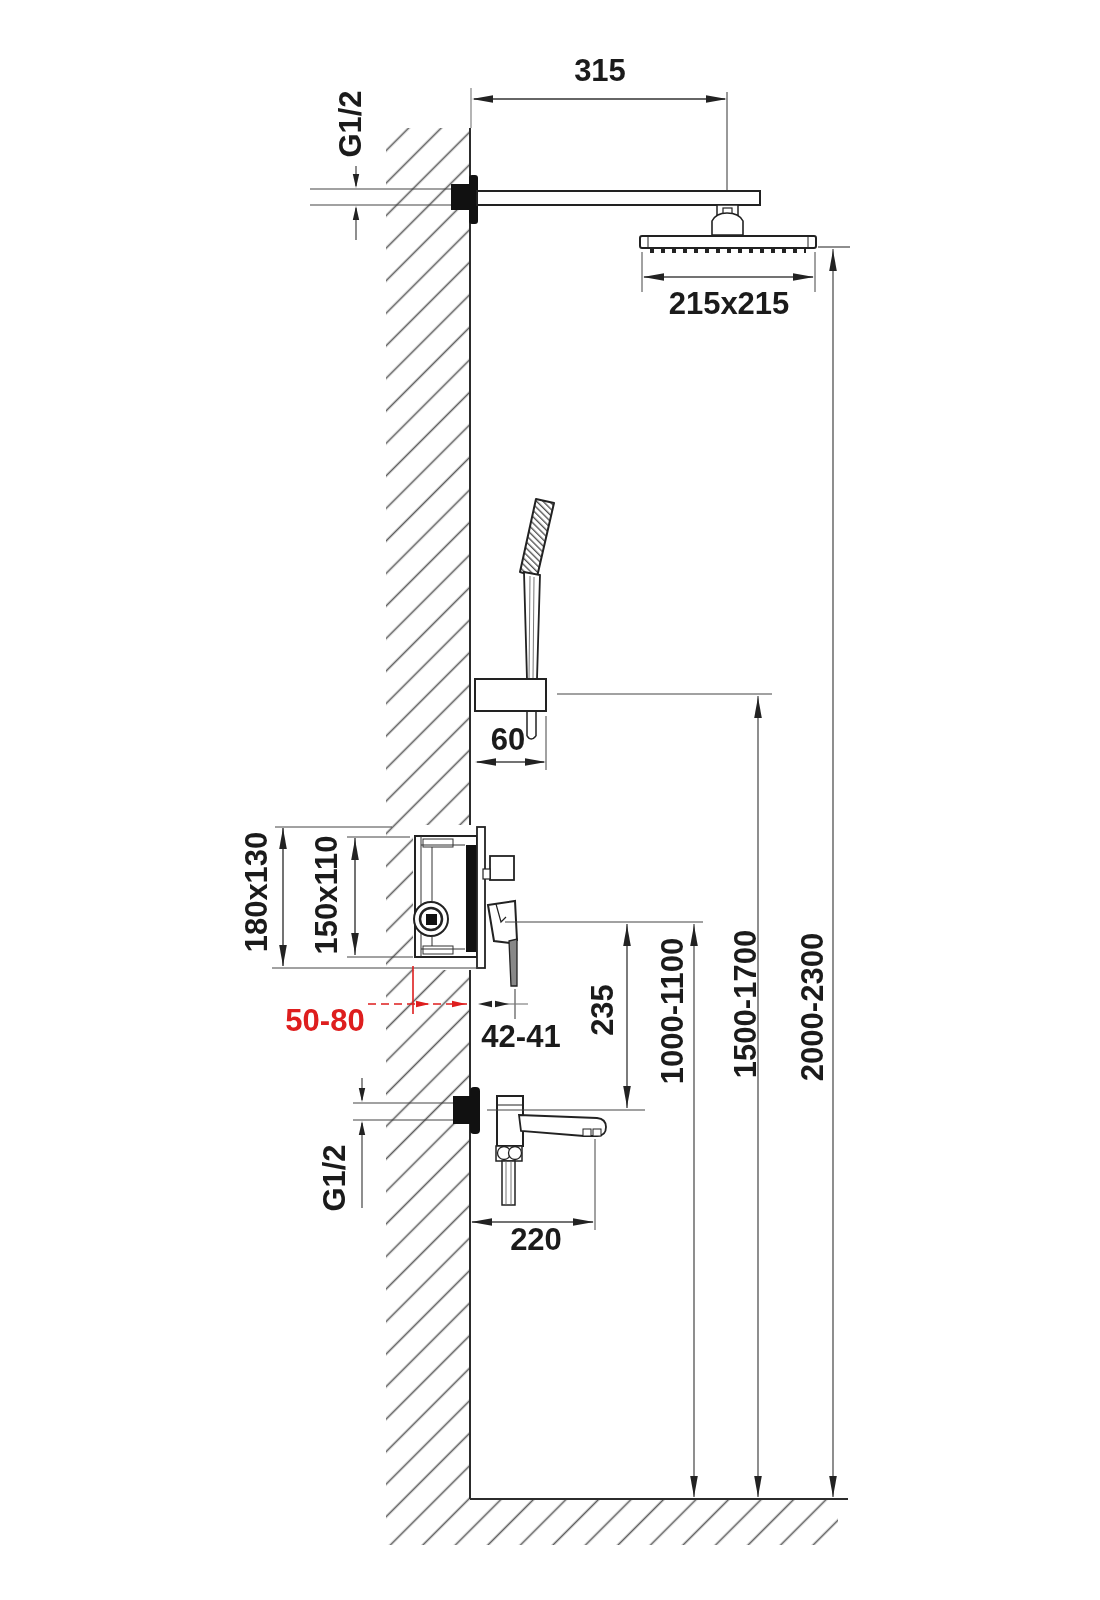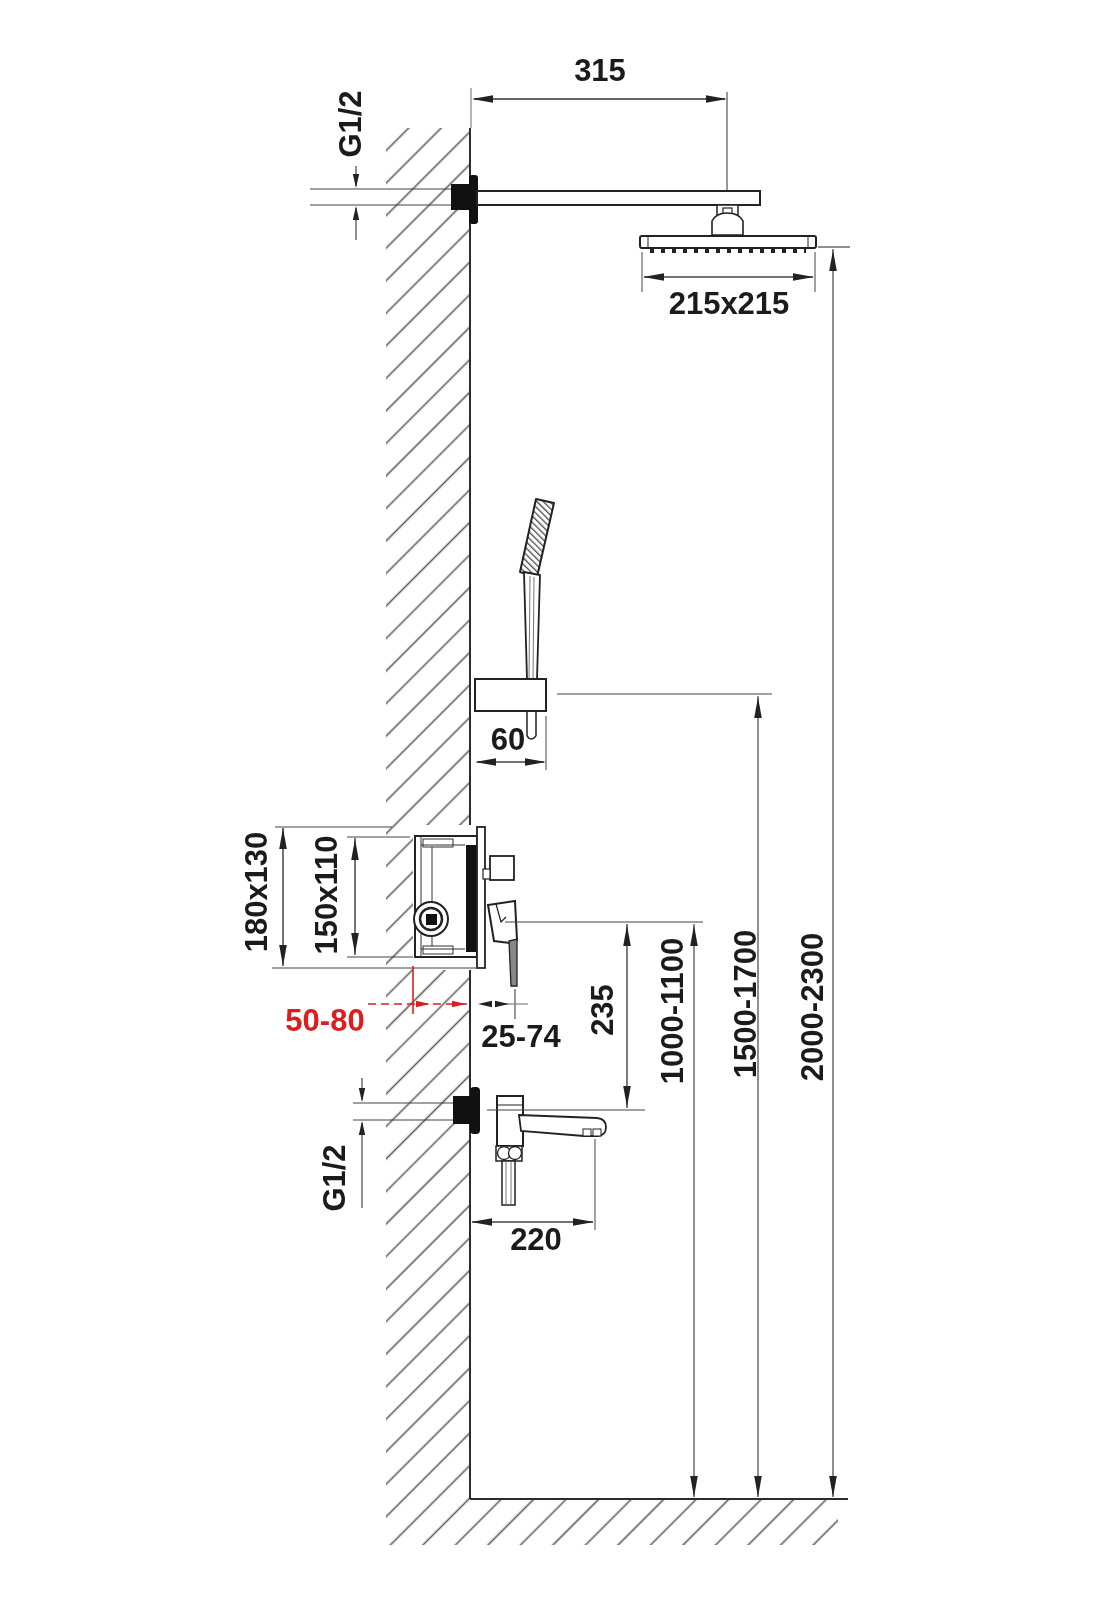--- a/index.html
+++ b/index.html
@@ -220,21 +220,21 @@
   </g>
 </svg>
 
 <div class="lbl" style="left:600px;top:70px;">315</div>
 <div class="lbl rot" style="left:350px;top:124px;">G1/2</div>
 <div class="lbl" style="left:729px;top:303px;">215x215</div>
 <div class="lbl" style="left:508px;top:739px;">60</div>
 <div class="lbl rot" style="left:256px;top:892px;">180x130</div>
 <div class="lbl rot" style="left:326px;top:895px;">150x110</div>
 <div class="lbl red" style="left:325px;top:1000px;margin-top:20px;">50-80</div>
-<div class="lbl" style="left:521px;top:1036px;">25-74</div>
+<div class="lbl" style="left:521px;top:1036px;">42-41</div>
 <div class="lbl rot" style="left:602px;top:1010px;">235</div>
 <div class="lbl rot" style="left:672px;top:1011px;">1000-1100</div>
 <div class="lbl rot" style="left:745px;top:1004px;">1500-1700</div>
 <div class="lbl rot" style="left:812px;top:1007px;">2000-2300</div>
 <div class="lbl rot" style="left:334px;top:1178px;">G1/2</div>
 <div class="lbl" style="left:536px;top:1239px;">220</div>
 
 </div>
 
 </body></html>

